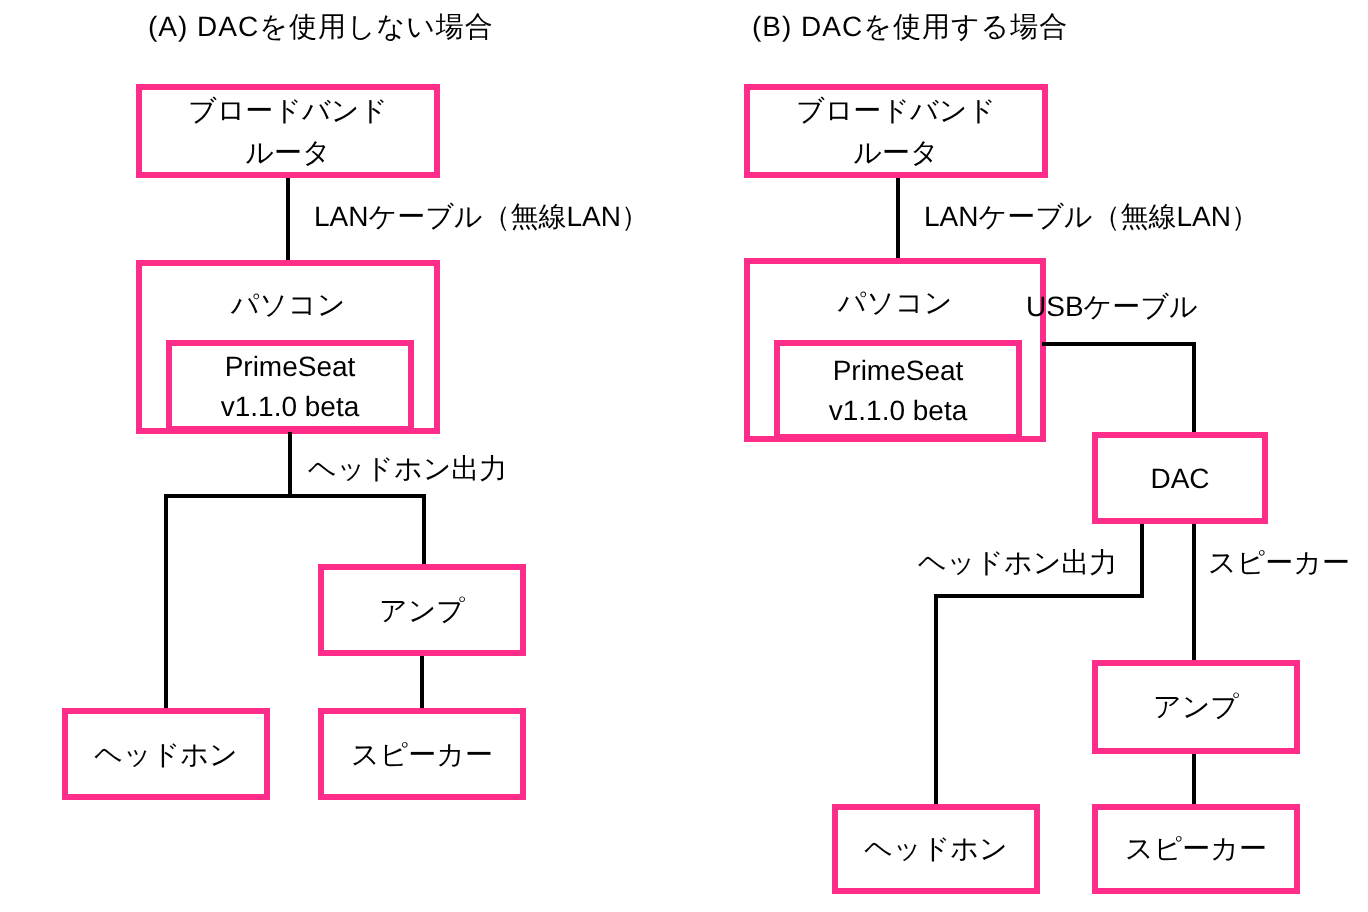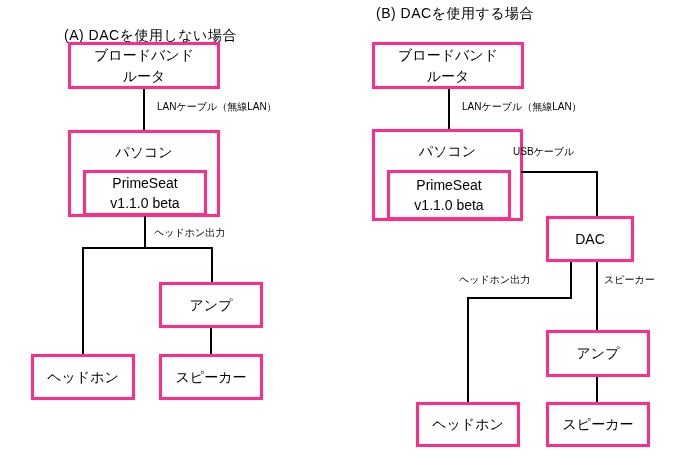--- a/index.html
+++ b/index.html
@@ -35,27 +35,27 @@
     text-align:center;
     font-size:14px;
     line-height:1.5;
     white-space:nowrap;
   }
   .box.top-label{justify-content:flex-start;padding-top:9px;}
   .vline{position:absolute;width:2px;background:var(--line);}
   .hline{position:absolute;height:2px;background:var(--line);}
   .edge-label{
     position:absolute;
-    font-size:10px;
+    font-size:14px;
     white-space:nowrap;
     background:transparent;
   }
 
   
-  #a-title{left:64px;top:5px;margin-top:22px;}
+  #a-title{left:74px;top:5px;}
   #a-router{left:68px;top:42px;width:152px;height:47px;line-height:1.45;}
   #a-line-router-pc{left:143px;top:89px;height:41px;}
   #a-label-lan{left:157px;top:100px;}
   #a-pc{left:68px;top:130px;width:152px;height:87px;}
   #a-primeseat{left:83px;top:170px;width:124px;height:46px;line-height:1.45;}
   #a-line-pc-split{left:144px;top:216px;height:32px;}
   #a-label-hp-out{left:154px;top:226px;}
   #a-split-h{left:82px;top:247px;width:131px;}
   #a-split-left-v{left:82px;top:247px;height:107px;}
   #a-split-right-v{left:211px;top:247px;height:35px;}

